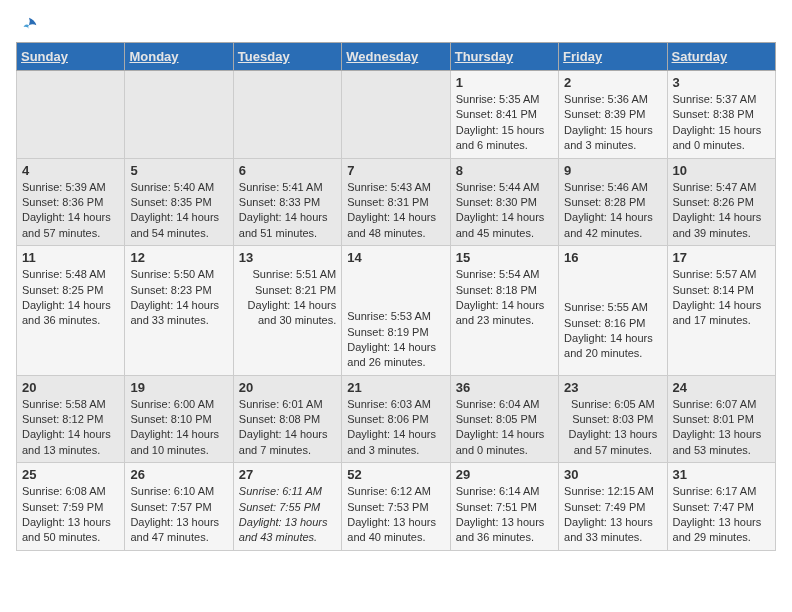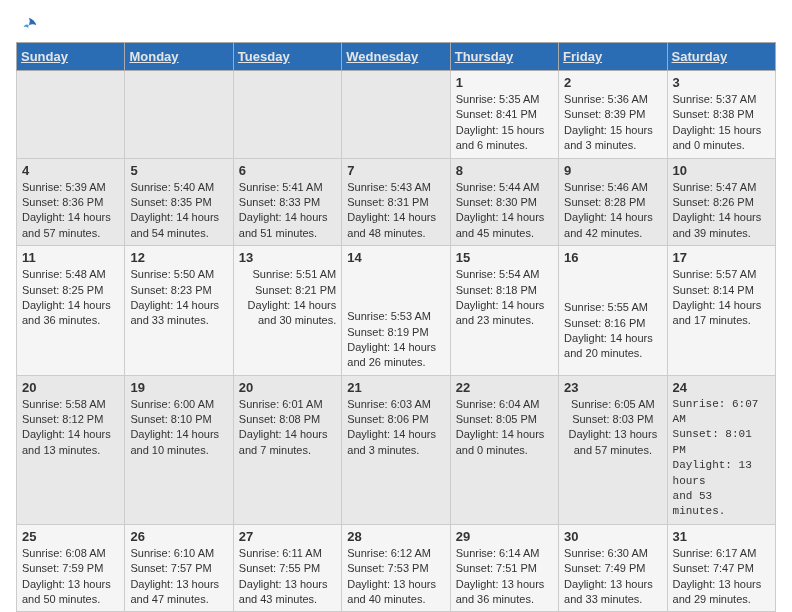--- a/index.html
+++ b/index.html
@@ -211,36 +211,36 @@
 and 7 minutes.</div>
           </td>
           <td>
             <span class="day-num">21</span>
             <div class="day-info" style="white-space: pre-line;">Sunrise: 6:03 AM
 Sunset: 8:06 PM
 Daylight: 14 hours
 and 3 minutes.</div>
           </td>
           <td>
-            <span class="day-num">22</span>
+            <span class="day-num">36</span>
             <div class="day-info" style="white-space: pre-line;">Sunrise: 6:04 AM
 Sunset: 8:05 PM
 Daylight: 14 hours
 and 0 minutes.</div>
           </td>
           <td>
             <span class="day-num">23</span>
             <div class="day-info" style="white-space: pre-line; text-align: center;">Sunrise: 6:05 AM
 Sunset: 8:03 PM
 Daylight: 13 hours
 and 57 minutes.</div>
           </td>
           <td>
             <span class="day-num">24</span>
-            <div class="day-info" style="white-space: pre-line; font-family: Liberation Mono, monospace;">Sunrise: 6:07 AM
+            <div class="day-info" style="white-space: pre-line;">Sunrise: 6:07 AM
 Sunset: 8:01 PM
 Daylight: 13 hours
 and 53 minutes.</div>
           </td>
         </tr>
         <tr>
           <td>
             <span class="day-num">25</span>
             <div class="day-info" style="white-space: pre-line;">Sunrise: 6:08 AM
 Sunset: 7:59 PM
@@ -249,42 +249,42 @@
           </td>
           <td>
             <span class="day-num">26</span>
             <div class="day-info" style="white-space: pre-line;">Sunrise: 6:10 AM
 Sunset: 7:57 PM
 Daylight: 13 hours
 and 47 minutes.</div>
           </td>
           <td>
             <span class="day-num">27</span>
-            <div class="day-info" style="white-space: pre-line;">Sunrise: 6:11 AM
+            <div class="day-info" style="white-space: pre-line; font-style: italic;">Sunrise: 6:11 AM
 Sunset: 7:55 PM
 Daylight: 13 hours
 and 43 minutes.</div>
           </td>
           <td>
-            <span class="day-num">28</span>
+            <span class="day-num">52</span>
             <div class="day-info" style="white-space: pre-line;">Sunrise: 6:12 AM
 Sunset: 7:53 PM
 Daylight: 13 hours
 and 40 minutes.</div>
           </td>
           <td>
             <span class="day-num">29</span>
             <div class="day-info" style="white-space: pre-line;">Sunrise: 6:14 AM
 Sunset: 7:51 PM
 Daylight: 13 hours
 and 36 minutes.</div>
           </td>
           <td>
             <span class="day-num">30</span>
-            <div class="day-info" style="white-space: pre-line;">Sunrise: 6:30 AM
+            <div class="day-info" style="white-space: pre-line;">Sunrise: 12:15 AM
 Sunset: 7:49 PM
 Daylight: 13 hours
 and 33 minutes.</div>
           </td>
           <td>
             <span class="day-num">31</span>
             <div class="day-info" style="white-space: pre-line;">Sunrise: 6:17 AM
 Sunset: 7:47 PM
 Daylight: 13 hours
 and 29 minutes.</div>

